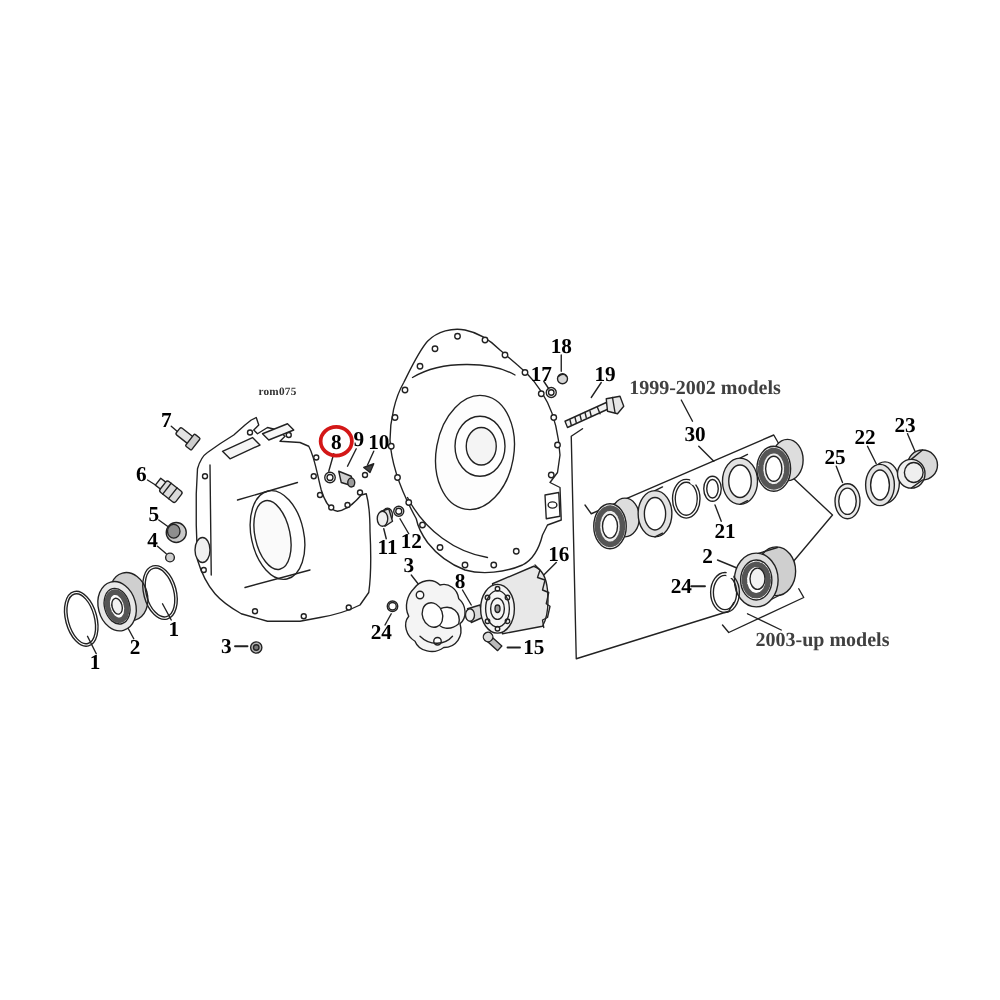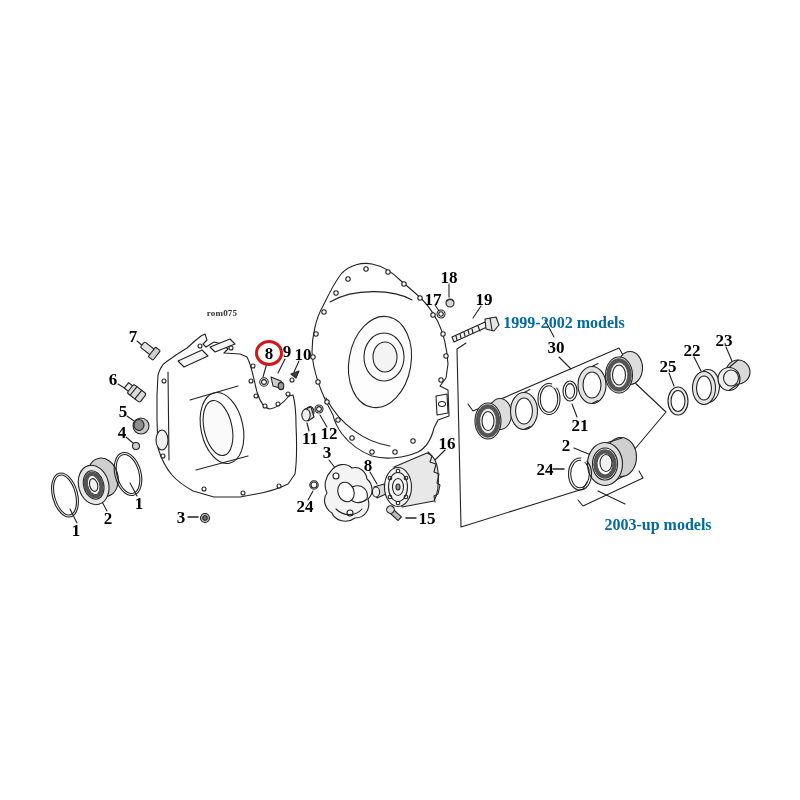--- a/index.html
+++ b/index.html
@@ -12,21 +12,21 @@
     position:absolute;transform:translate(-50%,-50%);
     font:bold 17px "Liberation Serif", serif;color:#000000;
     line-height:1;white-space:nowrap;z-index:3;text-align:right;
   }
   .callout.circled{
     border:3px solid var(--hl,#d31717);border-radius:50%;
     width:22px;height:20px;display:flex;align-items:center;justify-content:center;
   }
   .model-label{
     position:absolute;transform:translate(-50%,-50%);
-    font:bold 16px "Liberation Serif", serif;color:#0369a1;white-space:nowrap;z-index:3;margin-top:12px;
+    font:bold 16px "Liberation Serif", serif;color:#404040;white-space:nowrap;z-index:3;
   }
   .watermark{
     position:absolute;transform:translate(-50%,-50%);
     font:bold 9px "Liberation Serif", serif;color:#333;z-index:3;letter-spacing:.2px;
   }
 </style>
 </head>
 <body>
 
 <div id="stage">

